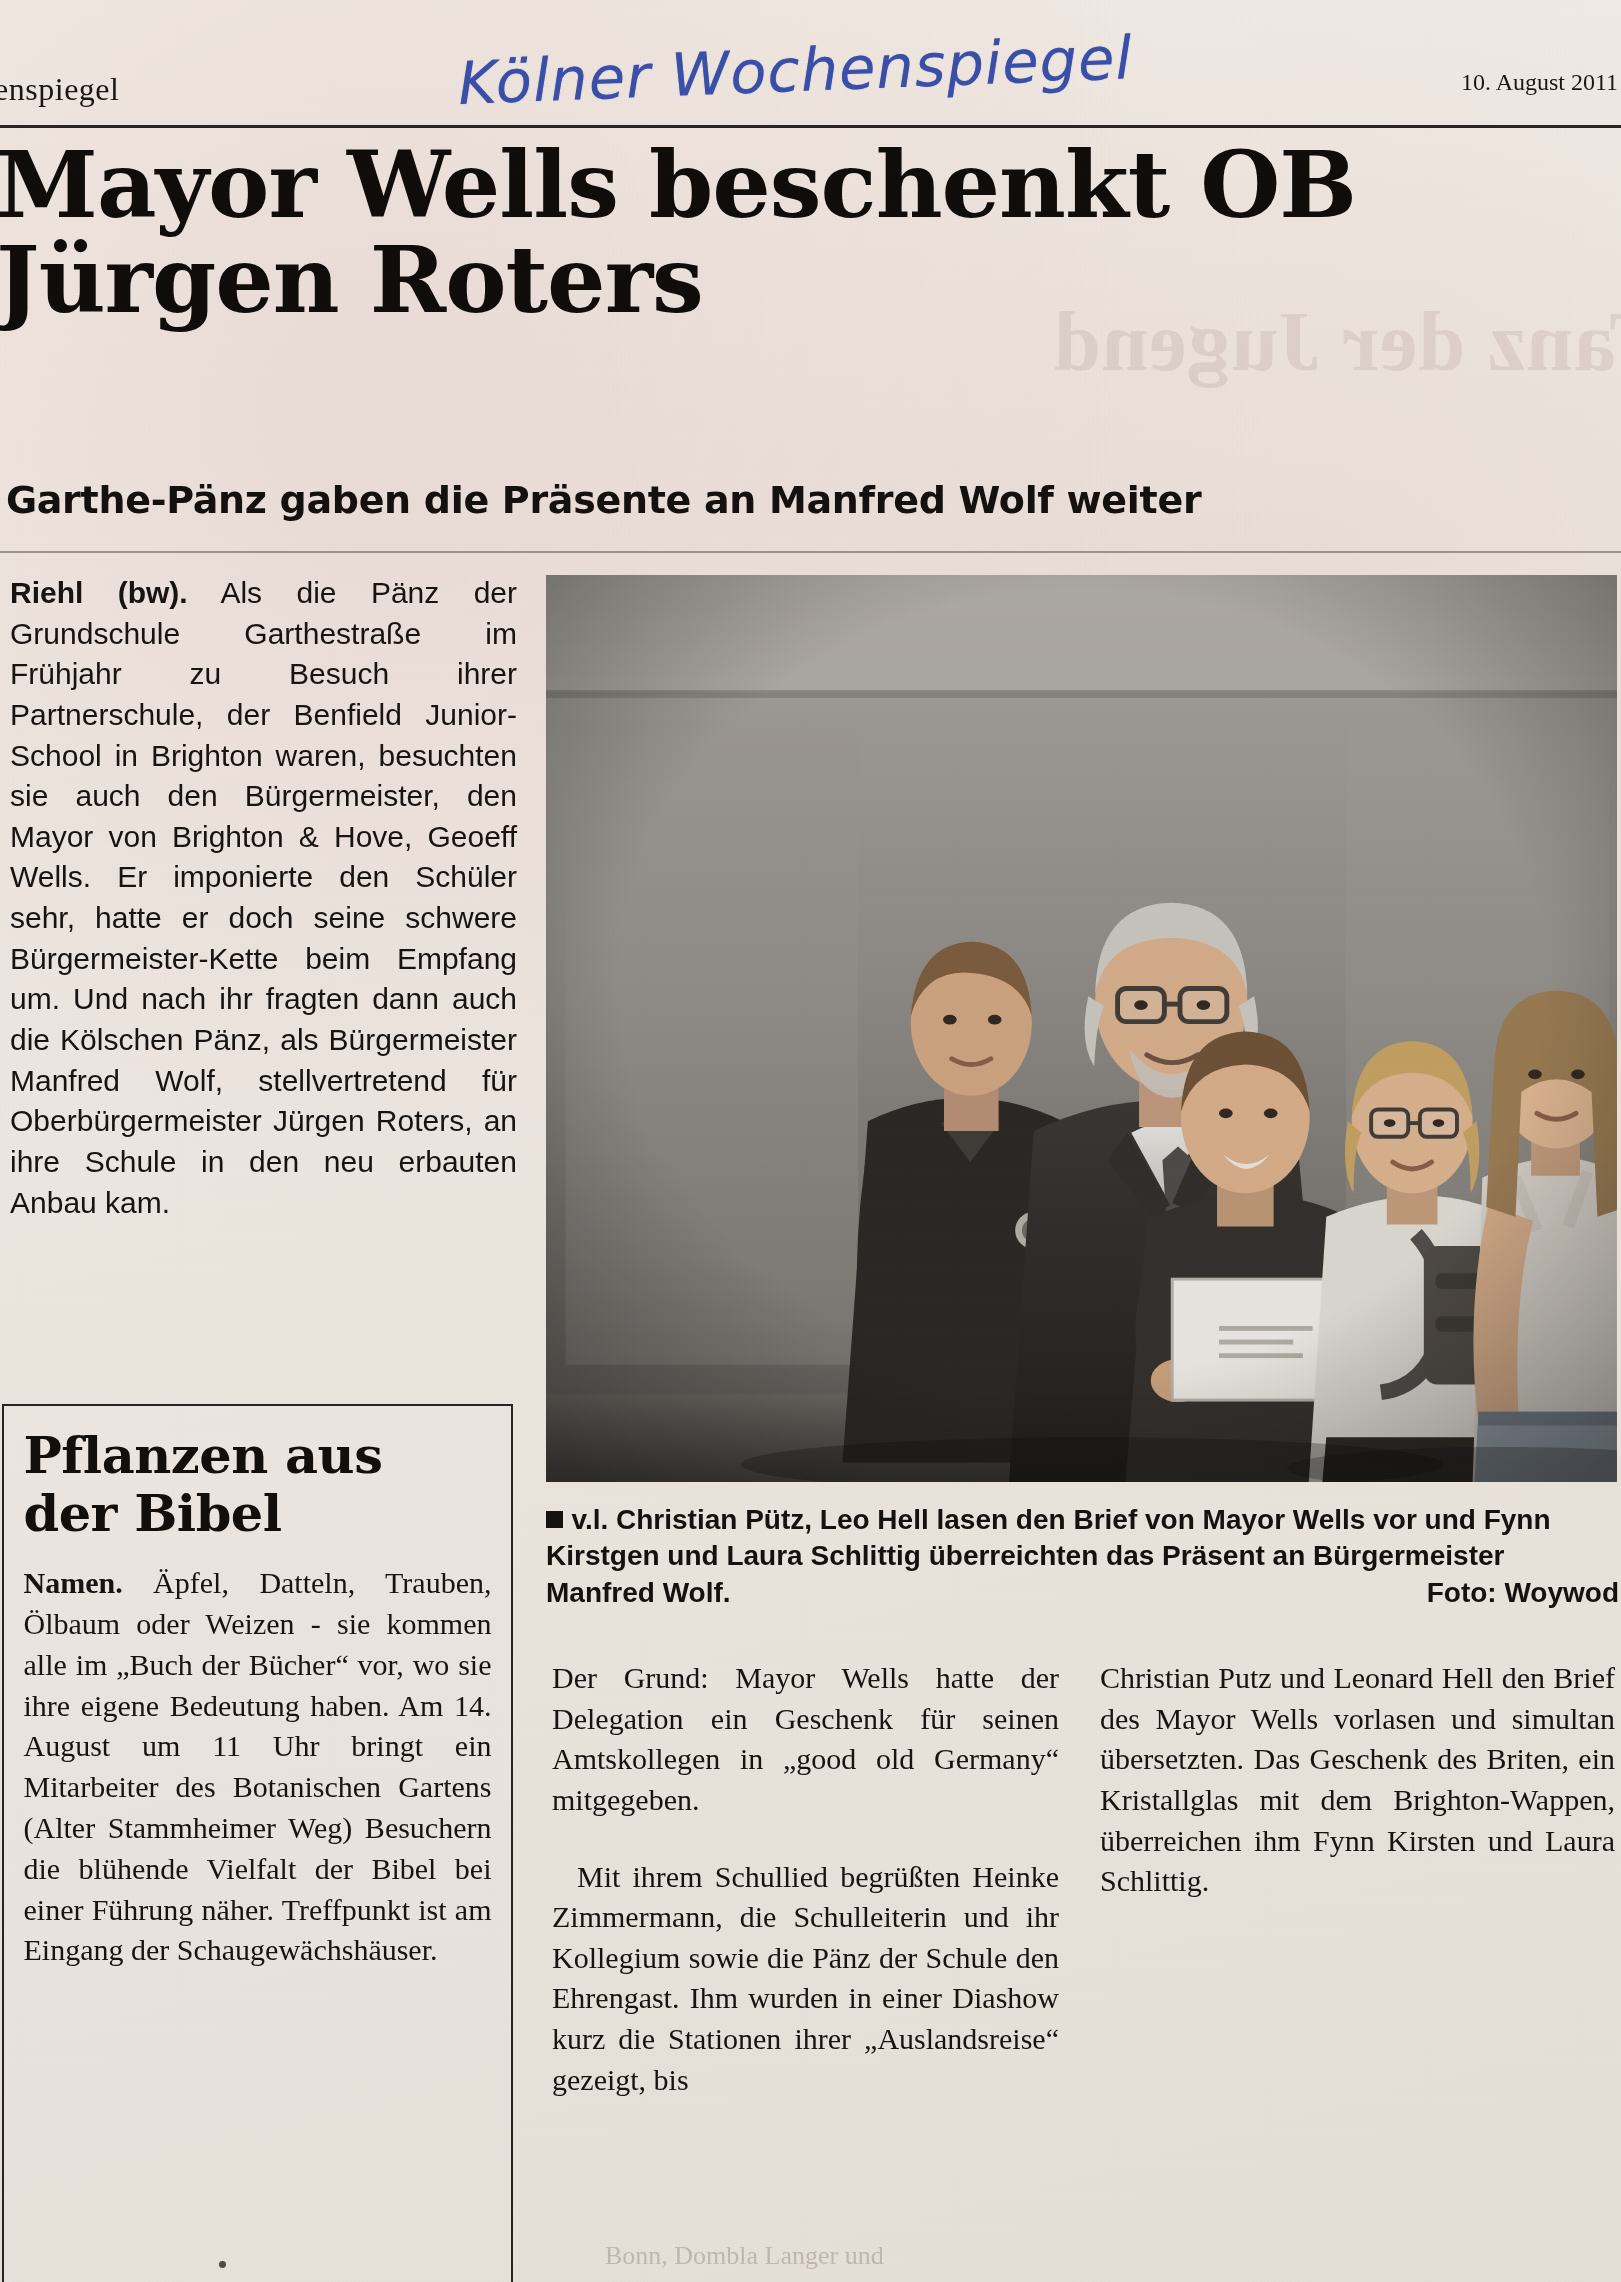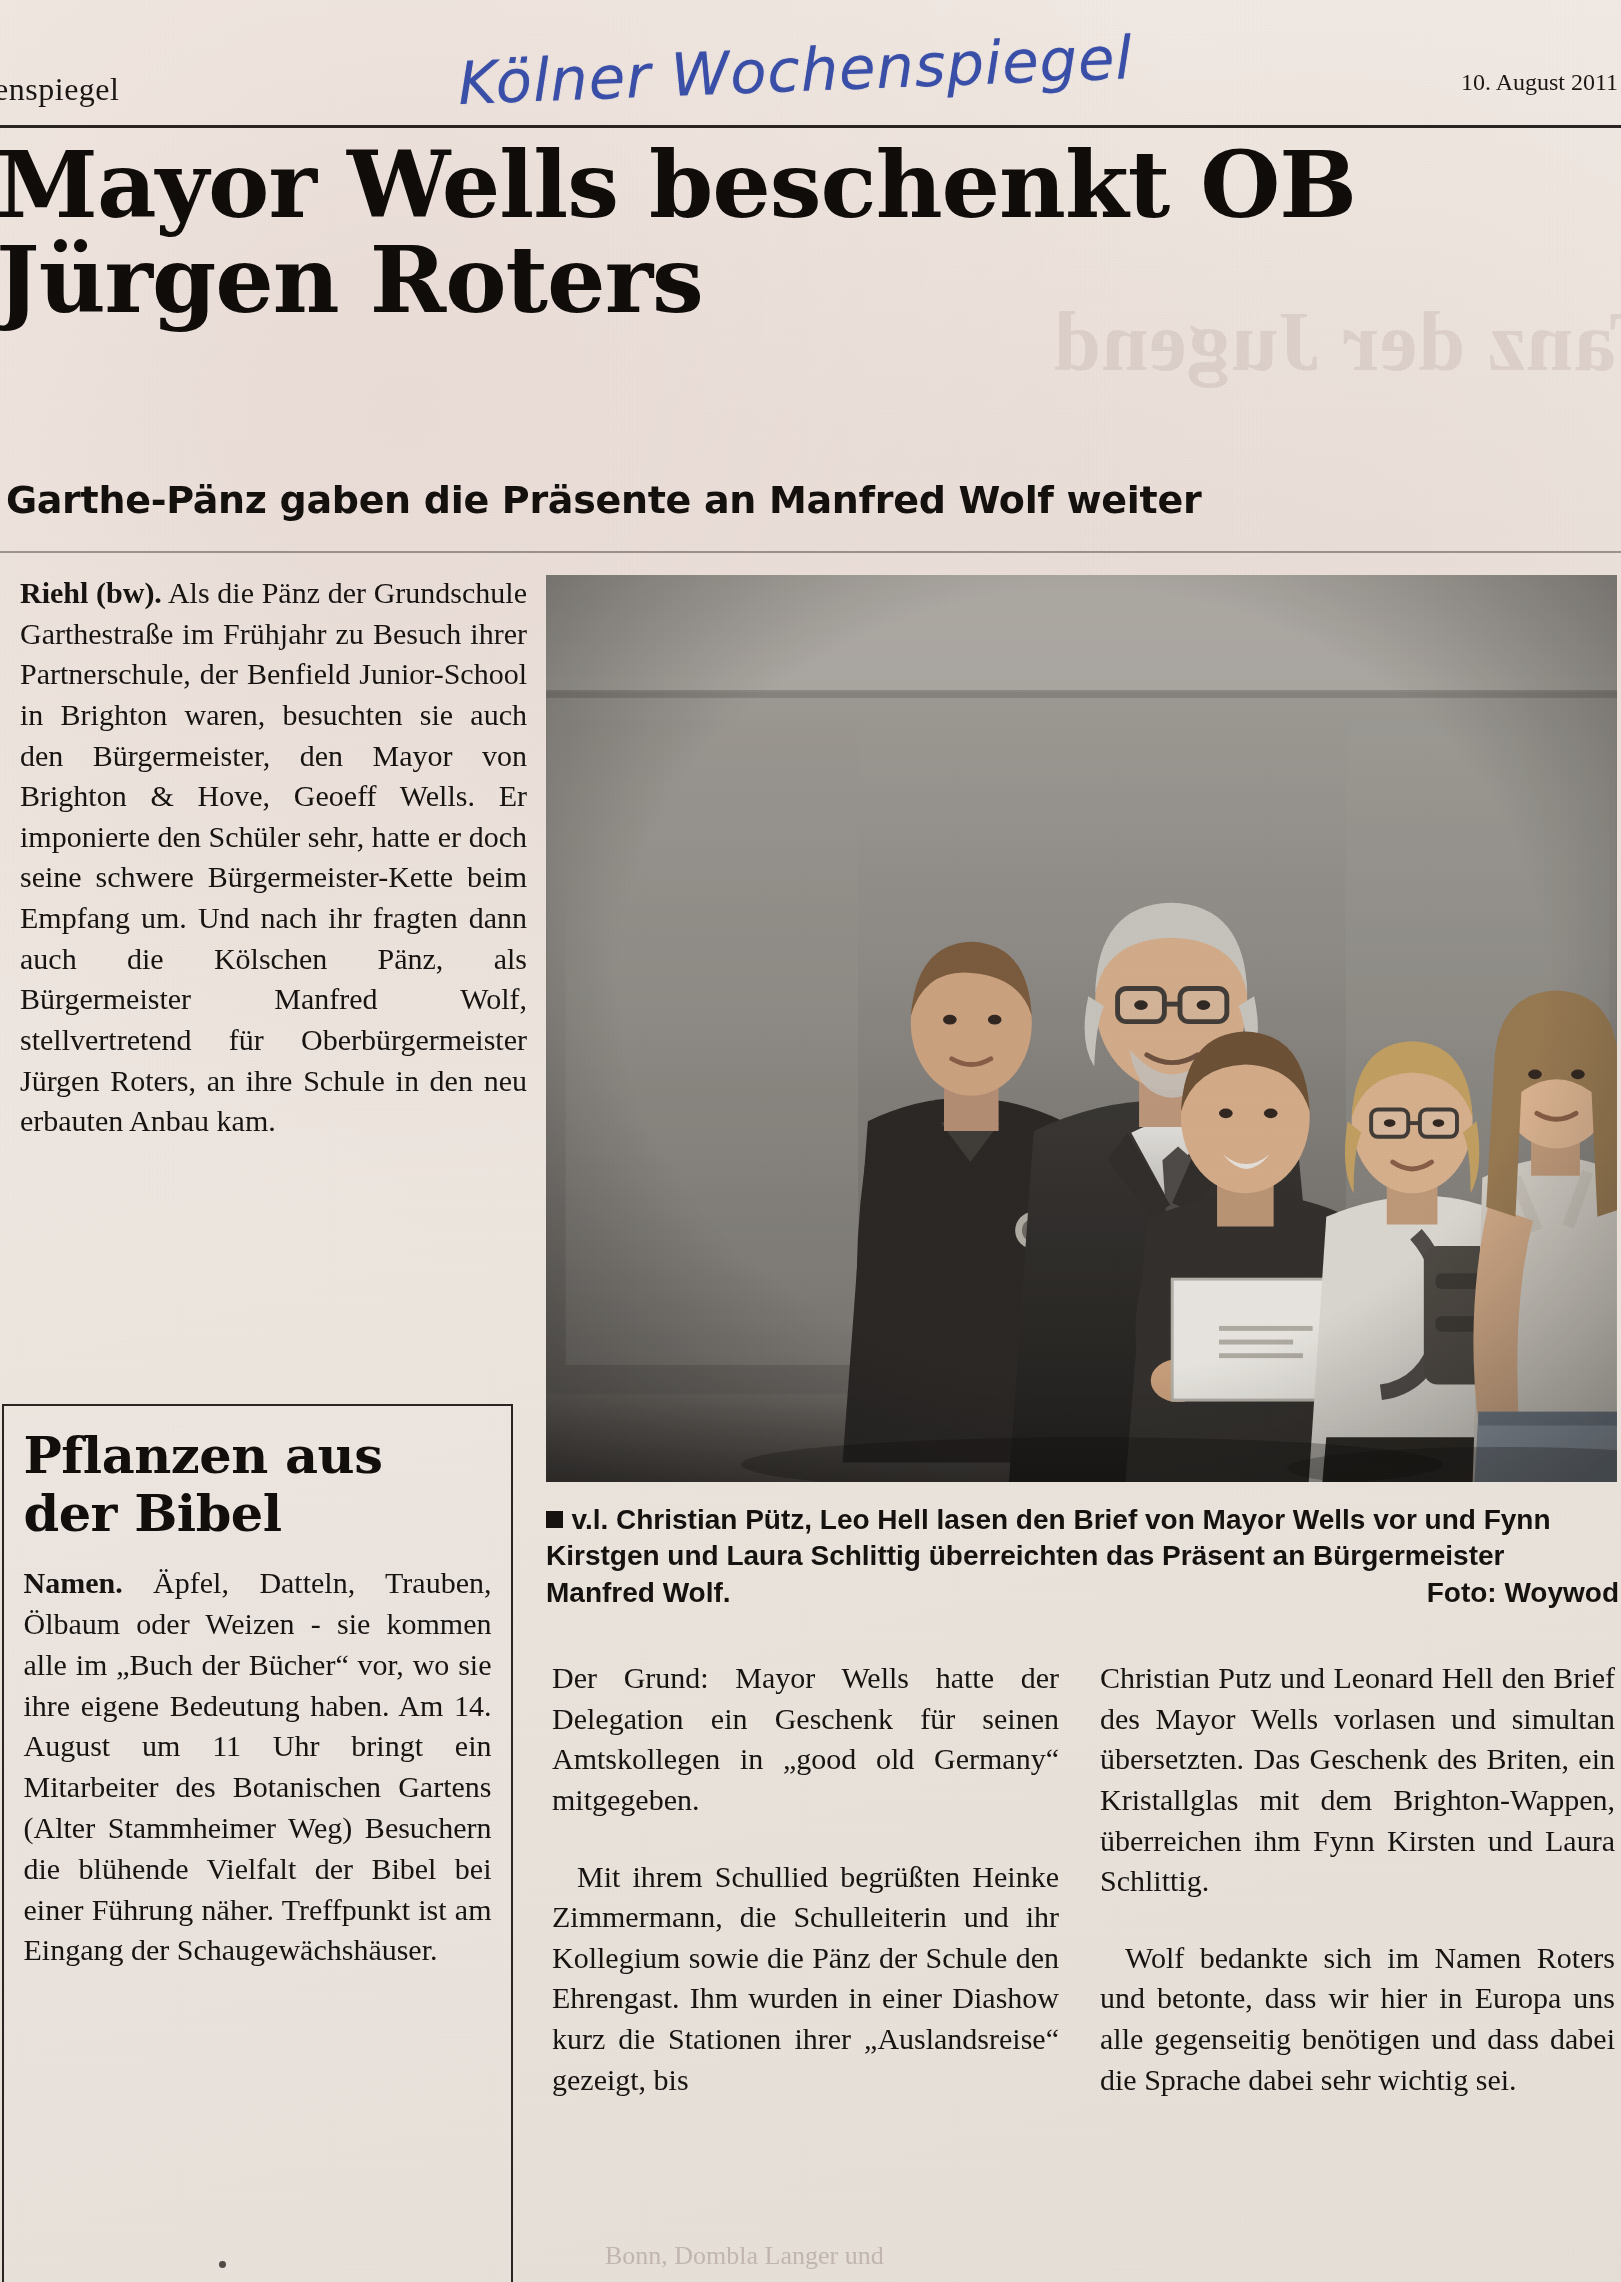--- a/index.html
+++ b/index.html
@@ -122,24 +122,24 @@
     left: 0;
     width: 1622px;
     height: 2px;
     background: #5b534e;
     opacity: 0.55;
   }
 
   
   .col-lead {
     position: absolute;
-    left: 20px;
+    left: 10px;
     top: 573px;
     width: 507px;
-    font-family: Liberation Serif, serif;
+    font-family: Liberation Sans, sans-serif;
     font-size: 30px;
     line-height: 1.355;
     text-align: justify;
     color: #171412;
     hyphens: auto;
   }
   .col-lead b.dateline {
     font-weight: bold;
   }
 
@@ -464,21 +464,20 @@
     <span class="credit">Foto: Woywod</span>
   </div>
 
   <div class="col-mid">
     <p class="para">Der Grund: Mayor Wells hatte der Delegation ein Geschenk für seinen Amtskollegen in „good old Germany“ mitgegeben.</p>
     <p class="para">Mit ihrem Schullied begrüßten Heinke Zimmermann, die Schulleiterin und ihr Kollegium sowie die Pänz der Schule den Ehrengast. Ihm wurden in einer Diashow kurz die Stationen ihrer „Auslandsreise“ gezeigt, bis</p>
   </div>
 
   <div class="col-right">
     <p class="para">Christian Putz und Leonard Hell den Brief des Mayor Wells vorlasen und simultan übersetzten. Das Geschenk des Briten, ein Kristallglas mit dem Brighton-Wappen, überreichen ihm Fynn Kirsten und Laura Schlittig.</p>
-    <p class="para">Wolf bedankte sich im Namen Roters und betonte, dass wir hier in Europa uns alle gegenseitig benötigen und dass dabei die Sprache dabei sehr wichtig sei.</p>
   </div>
 
   <div class="dot-bottom"></div>
   <div class="ghost-bottom">Bonn, Dombla Langer und</div>
 
   <div class="grain"></div>
 </div>
 
 
 </body></html>

